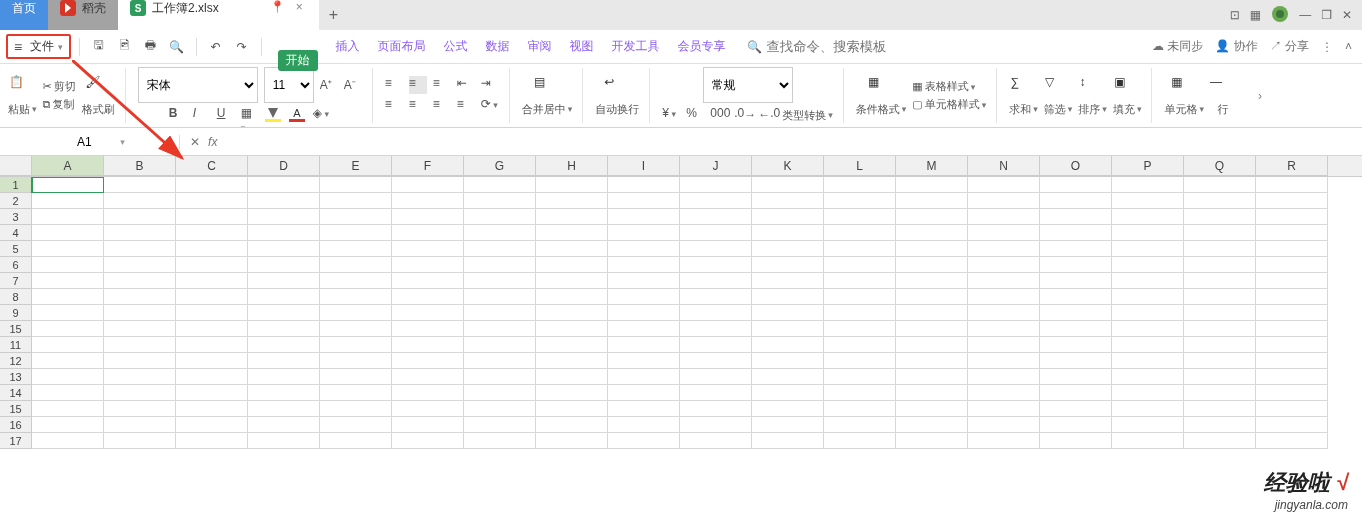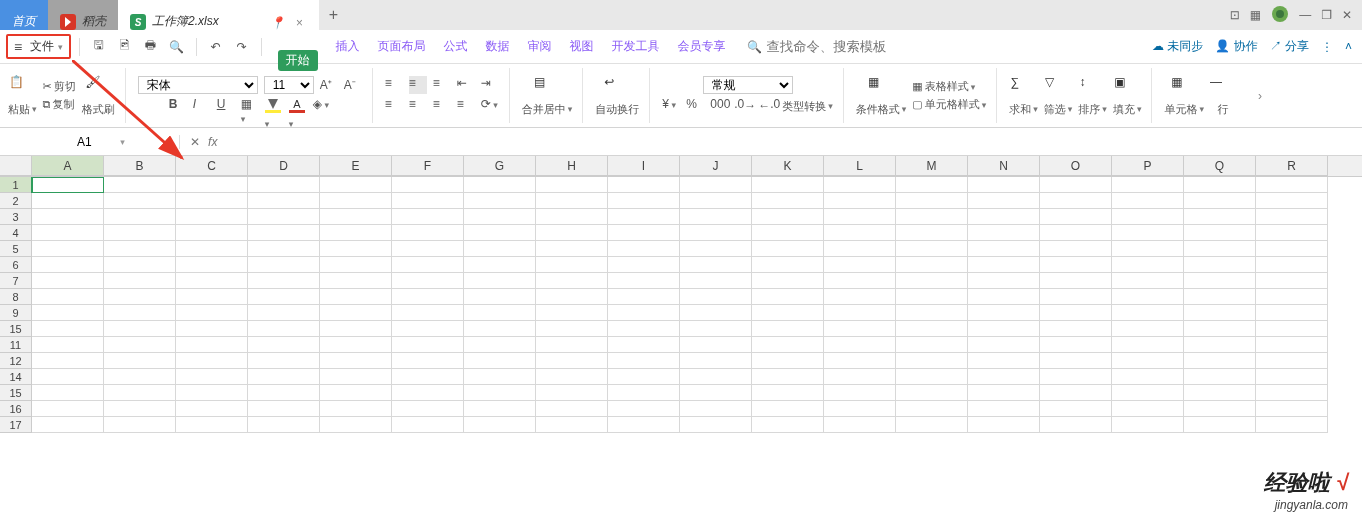--- a/index.html
+++ b/index.html
@@ -1,20 +1,20 @@
 <!DOCTYPE html>
 <html><head>
 <meta charset="utf-8">
 <style>
 * { margin: 0; padding: 0; box-sizing: border-box; font-family: "Microsoft YaHei", sans-serif; }
 body { width: 1362px; height: 524px; background: #fff; overflow: hidden; position: relative; font-size: 12px; color: #333; }
 
 
 .titlebar { display: flex; height: 30px; background: #e8e8e8; align-items: center; }
-.tab { display: flex; align-items: flex-end; height: 30px; padding: 0 12px; gap: 6px; cursor: pointer; font-style: italic; }
+.tab { display: flex; align-items: flex-start; height: 30px; padding: 0 12px; gap: 6px; cursor: pointer; }
 .tab.home { background: #4a90e2; color: #fff; }
 .tab.docker { background: #a3a3a3; }
 .tab.active { background: #fff; }
 .tab-icon { width: 16px; height: 16px; display: inline-flex; align-items: center; justify-content: center; }
 .tab-close { color:#888; padding:0 4px; }
 .tab-add { padding:0 10px; color:#666; font-size:16px; }
 .flex1 { flex:1; }
 .winctrl { display:flex; align-items:center; gap:10px; padding-right:10px; }
 .winctrl span { color:#666; cursor:pointer; }
 
@@ -22,31 +22,31 @@
 .toolbar1 { display:flex; align-items:center; height:34px; border-bottom:1px solid #e0e0e0; padding:0 6px; gap:4px; position:relative;}
 .file-btn { border:2px solid #e73828; padding:2px 6px; display:flex; align-items:center; gap:4px; border-radius:2px;}
 .hamburger { display:inline-block; width:12px; }
 .hamburger::before { content:"≡"; font-size:14px; color:#555;}
 .ico-btn { width:22px; height:22px; display:inline-flex; align-items:center; justify-content:center; color:#555; cursor:pointer;}
 .sep { width:1px; height:18px; background:#ddd; margin:0 4px;}
 .menu-tabs { display:flex; gap:18px; margin-left:8px; align-items:center;}
 .menu-tab { cursor:pointer; color:#8b5cf6;}
 .menu-tab.active { background:#2e9c5c; color:#fff; padding:2px 8px; border-radius:3px;margin-top:27px;}
 .search-cmd { color:#999; margin-left:18px; display:flex; align-items:center; gap:4px;}
-.right-actions { position:absolute; right:10px; display:flex; gap:12px; align-items:center; color:#0369a1;}
+.right-actions { position:absolute; right:10px; display:flex; gap:12px; align-items:center; color:#737373;}
 
 
 .ribbon { display:flex; height:64px; border-bottom:1px solid #d4d4d4; padding:4px 8px; gap:12px; align-items:center; overflow:hidden;}
 .rgroup { display:flex; flex-direction:column; gap:3px; align-items:center; border-right:1px solid #e4e4e4; padding:0 10px 0 0; height:100%; justify-content:center;}
 .rgroup-row { display:flex; gap:6px; align-items:center;}
 .rlabel { font-size:11px; color:#555; display:flex; align-items:center; gap:2px;}
 .ribbon-ico { width:18px; height:18px; color:#555;}
 .big-ico { width:26px; height:26px; }
 .stack { display:flex; flex-direction:column; align-items:center; gap:1px;}
-.font-sel { border:1px solid #ccc; height:18px; font-size:12px; padding:0 4px; background:#fff;}
+.font-sel { border:1px solid #ccc; height:36px; font-size:12px; padding:0 4px; background:#fff;}
 .fontname { width:120px;}
 .fontsize { width:50px;}
 .btn-icons { display:flex; gap:6px; align-items:center; }
 .dd::after { content:" ▾"; font-size:9px; color:#777;}
 
 
 .fbar-row { display:flex; align-items:center; height:28px; border-bottom:1px solid #d4d4d4;}
 .namebox { width:180px; border-right:1px solid #ddd; padding:0 10px; display:flex; align-items:center; justify-content:center; gap:6px;}
 .namebox input { border:none; width:60px; text-align:center; font-size:12px; outline:none;}
 .fx-area { display:flex; align-items:center; gap:8px; padding:0 10px; color:#777; flex:1;}
@@ -570,20 +570,41 @@
         <div class="cell"></div>
         <div class="cell"></div>
         <div class="cell"></div>
         <div class="cell"></div>
         <div class="cell"></div>
         <div class="cell"></div>
         <div class="cell"></div>
         <div class="cell"></div>
       </div>
       <div class="row">
+        <div class="rh">13</div>
+        <div class="cell"></div>
+        <div class="cell"></div>
+        <div class="cell"></div>
+        <div class="cell"></div>
+        <div class="cell"></div>
+        <div class="cell"></div>
+        <div class="cell"></div>
+        <div class="cell"></div>
+        <div class="cell"></div>
+        <div class="cell"></div>
+        <div class="cell"></div>
+        <div class="cell"></div>
+        <div class="cell"></div>
+        <div class="cell"></div>
+        <div class="cell"></div>
+        <div class="cell"></div>
+        <div class="cell"></div>
+        <div class="cell"></div>
+      </div>
+      <div class="row">
         <div class="rh">14</div>
         <div class="cell"></div>
         <div class="cell"></div>
         <div class="cell"></div>
         <div class="cell"></div>
         <div class="cell"></div>
         <div class="cell"></div>
         <div class="cell"></div>
         <div class="cell"></div>
         <div class="cell"></div>

